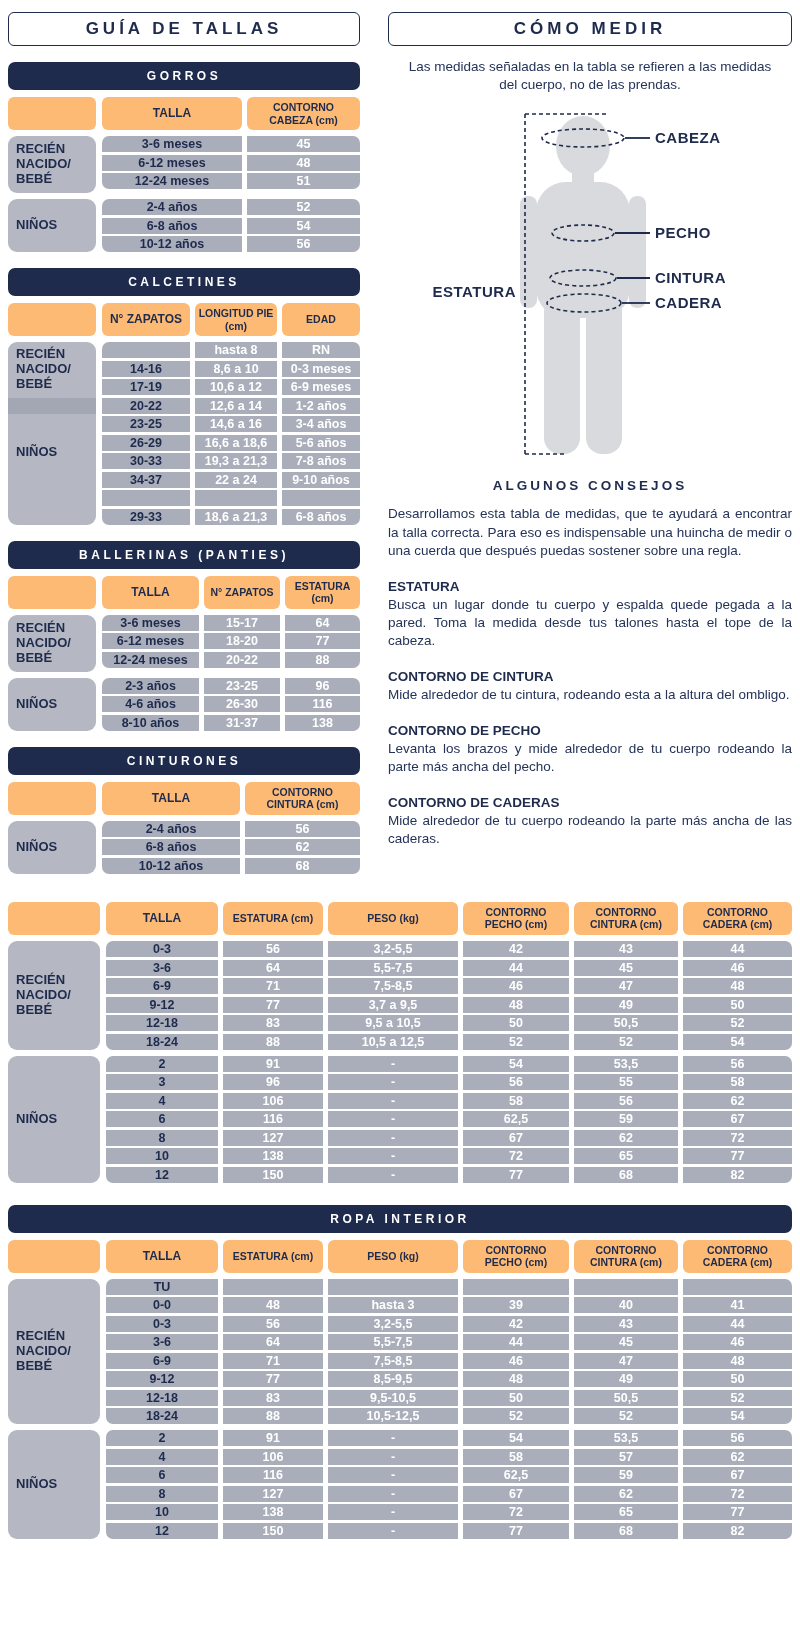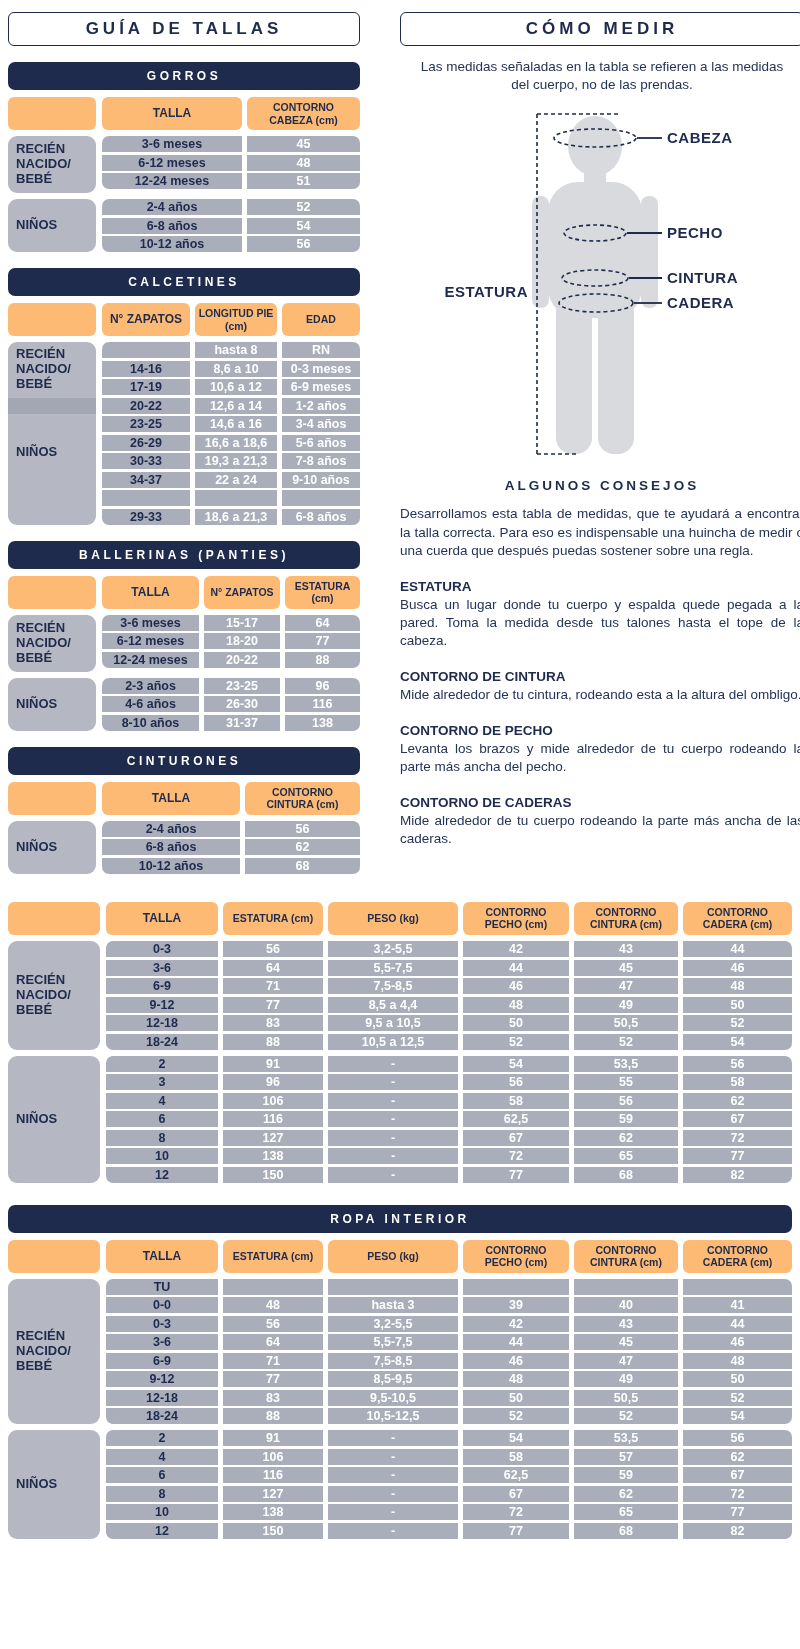--- a/index.html
+++ b/index.html
@@ -3,21 +3,21 @@
 <meta charset="utf-8">
 <style>
   * { box-sizing: border-box; margin: 0; padding: 0; }
   html,body { background:#ffffff; }
   body {
     width: 800px; min-height: 1649px; margin: 0 auto;
     font-family: "Liberation Sans", sans-serif;
     color: #1F2B4D;
     padding: 12px 8px 30px 8px;
   }
-  .top { display: flex; gap: 40px; align-items: flex-start; }
+  .top { display: flex; gap: 28px; align-items: flex-start; }
   .col-left { width: 352px; flex: 0 0 352px; }
   .col-right { width: 404px; flex: 0 0 404px; }
 
   .ttlbox {
     border: 1.5px solid #1F2B4D; border-radius: 6px;
     text-align: center; font-weight: bold; letter-spacing: 4px;
     font-size: 17px; padding: 6px 2px; color: #1F2B4D;
   }
 
   .tbl { margin-top: 16px; }
@@ -339,21 +339,21 @@
           <div class="cell">45</div>
           <div class="cell">46</div>
           <div class="cell key">6-9</div>
           <div class="cell">71</div>
           <div class="cell">7,5-8,5</div>
           <div class="cell">46</div>
           <div class="cell">47</div>
           <div class="cell">48</div>
           <div class="cell key">9-12</div>
           <div class="cell">77</div>
-          <div class="cell">8,5 a 4,4</div>
+          <div class="cell">3,7 a 9,5</div>
           <div class="cell">48</div>
           <div class="cell">49</div>
           <div class="cell">50</div>
           <div class="cell key">12-18</div>
           <div class="cell">83</div>
           <div class="cell">9,5 a 10,5</div>
           <div class="cell">50</div>
           <div class="cell">50,5</div>
           <div class="cell">52</div>
           <div class="cell key">18-24</div>

